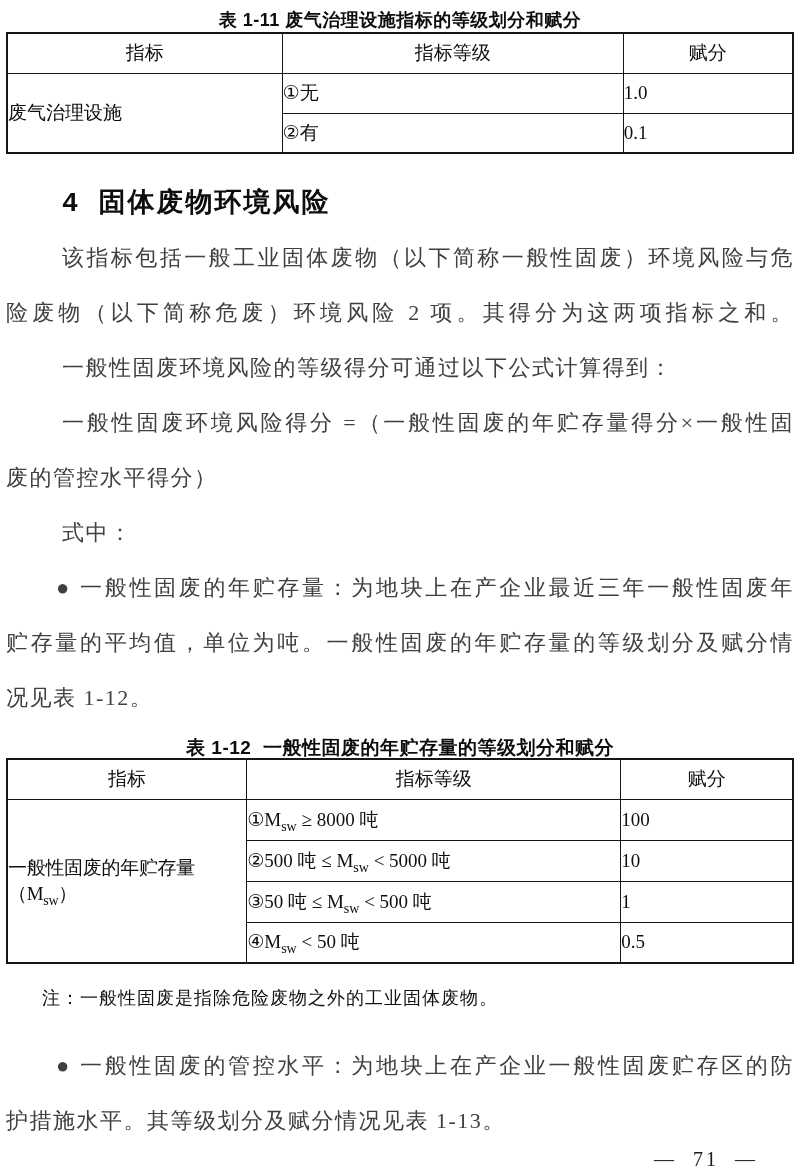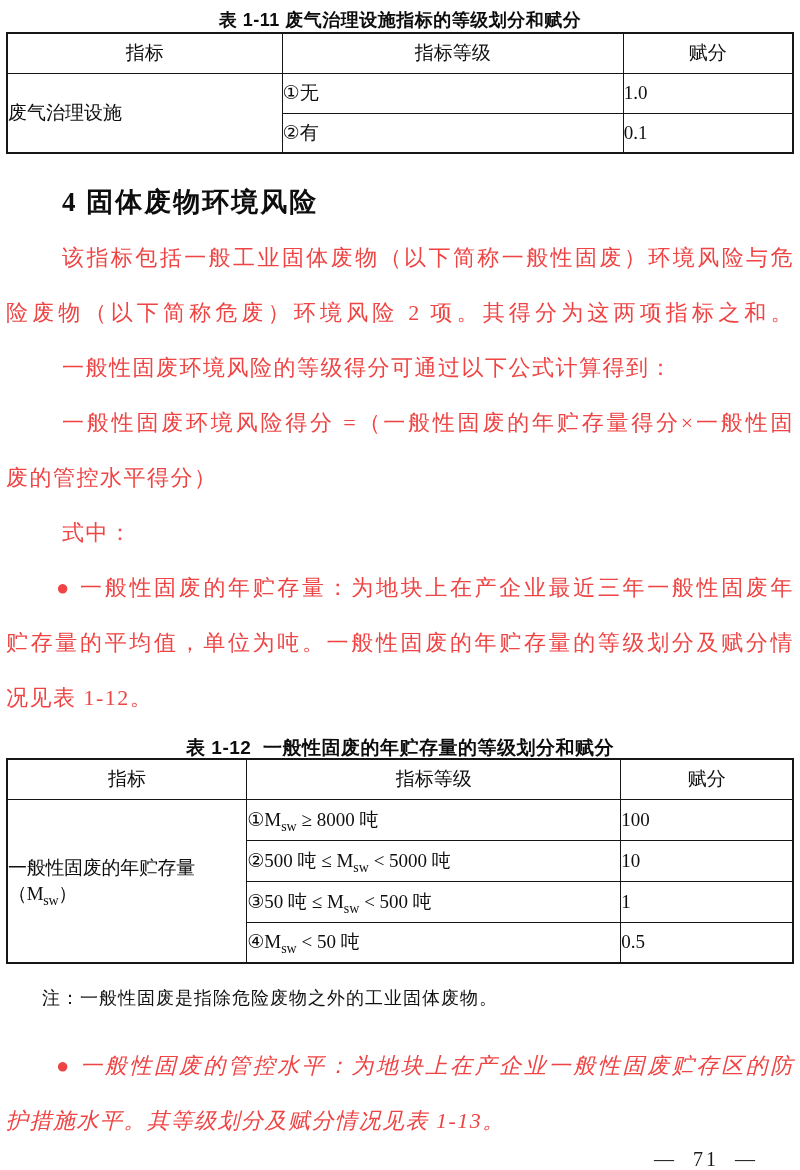--- a/index.html
+++ b/index.html
@@ -47,51 +47,51 @@
   .t2 tr.r   { height:41px; }
   td.grade-left { text-align:left; padding-left:23px; }
   td.rowlabel-small { font-size:16px; letter-spacing:-0.3px; }
   .msub { font-size:14px; vertical-align:sub; line-height:0; }
 
   
   .sec-heading {
     margin-top:30px;
     height:30px;
     padding-left:56px;
-    font-family:Liberation Serif, serif;
+    font-family:Liberation Mono, monospace;
     font-weight:bold;
     font-size:27px;
     letter-spacing:2px;
     color:#0d0d0d;
   }
 
   
   .paras {
     margin-top:16px;
     font-size:22px;
     line-height:55px;
     letter-spacing:1.5px;
-    color:#ef4444;
+    color:#404040;
   }
   .line { text-align:justify; white-space:pre-wrap; }
   .line.full { text-align-last:justify; }
   .line.indent { padding-left:56px; }
   .line.bullet { padding-left:50px; }
 
   .note {
     margin-top:22px;
     height:24px;
     font-size:18px;
     letter-spacing:1px;
     padding-left:36px;
     white-space:pre-wrap;
     color:#121212;
   }
 
-  .paras.second { margin-top:28px;font-style:italic; }
+  .paras.second { margin-top:28px; }
 
   .pageno {
     margin-top:0;
     text-align:right;
     padding-right:36px;
     font-size:20px;
     letter-spacing:3px;
     word-spacing:8px;
     color:#1a1a1a;
   }

